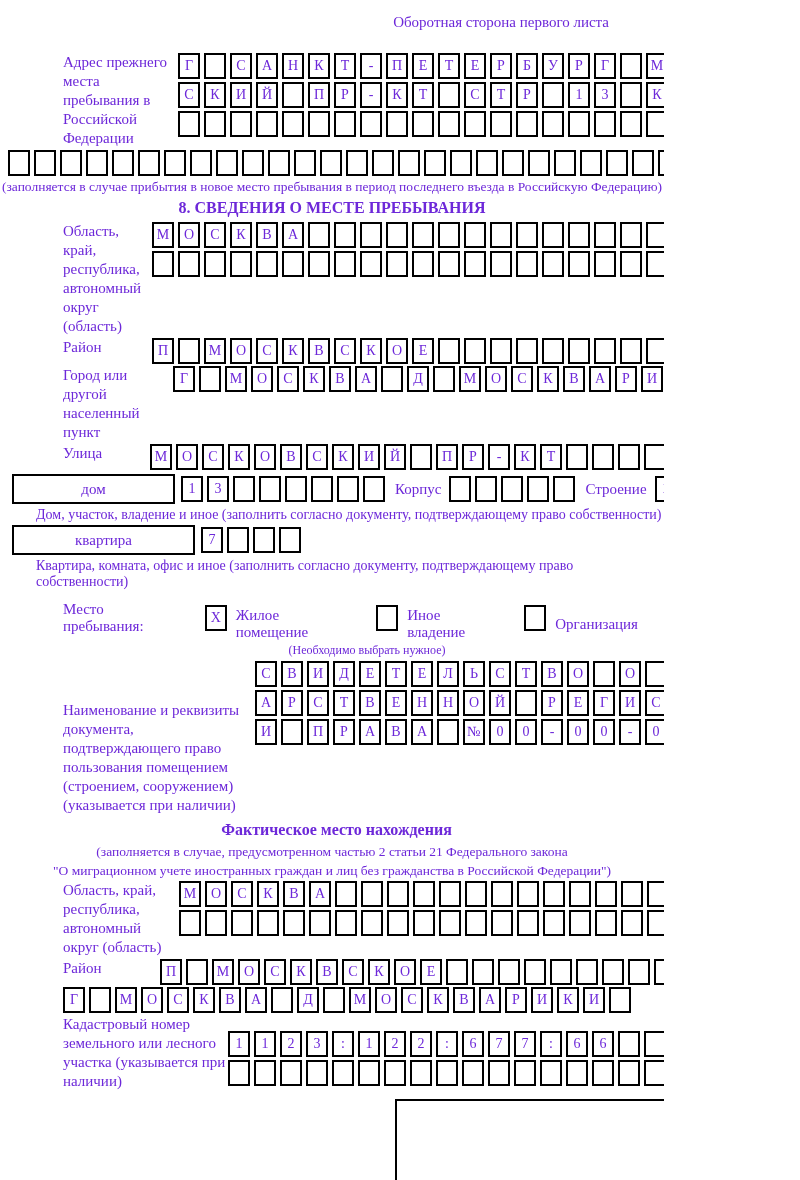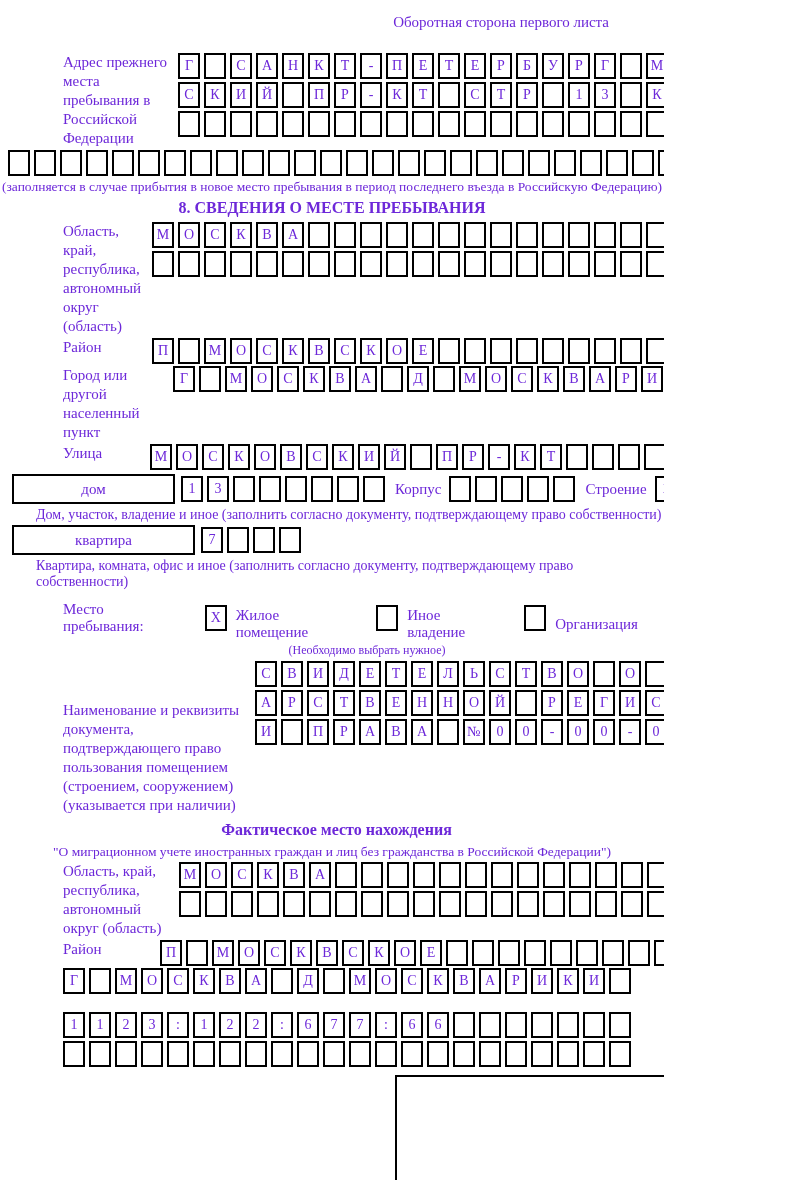--- a/index.html
+++ b/index.html
@@ -437,20 +437,21 @@
           <span class="cell">0</span>
           <span class="cell">/</span>
           <span class="cell">0</span>
           <span class="cell">0</span>
           <span class="cell">0</span>
         </div>
     </div>
   </div>
 
   <div class="sec-title mt6">Фактическое место нахождения</div>
+  <div class="caption">(заполняется в случае, предусмотренном частью 2 статьи 21 Федерального закона</div>
   <div class="caption">"О миграционном учете иностранных граждан и лиц без гражданства в Российской Федерации")</div>
 
   <div class="frow pl63 mt2">
     <div class="flabel w116">Область, край, республика, автономный округ (область)</div>
     <div class="grids">
       <div class="cellrow">
           <span class="cell">М</span>
           <span class="cell">О</span>
           <span class="cell">С</span>
           <span class="cell">К</span>
@@ -555,20 +556,21 @@
         <span class="cell">А</span>
         <span class="cell">Р</span>
         <span class="cell">И</span>
         <span class="cell">К</span>
         <span class="cell">И</span>
         <span class="cell"></span>
       </div>
   </div>
 
   <div class="frow pl63 mt2">
+    <div class="flabel w165">Кадастровый номер земельного или лесного участка (указывается при наличии)</div>
     <div class="grids kad-grids">
       <div class="cellrow">
           <span class="cell">1</span>
           <span class="cell">1</span>
           <span class="cell">2</span>
           <span class="cell">3</span>
           <span class="cell">:</span>
           <span class="cell">1</span>
           <span class="cell">2</span>
           <span class="cell">2</span>

